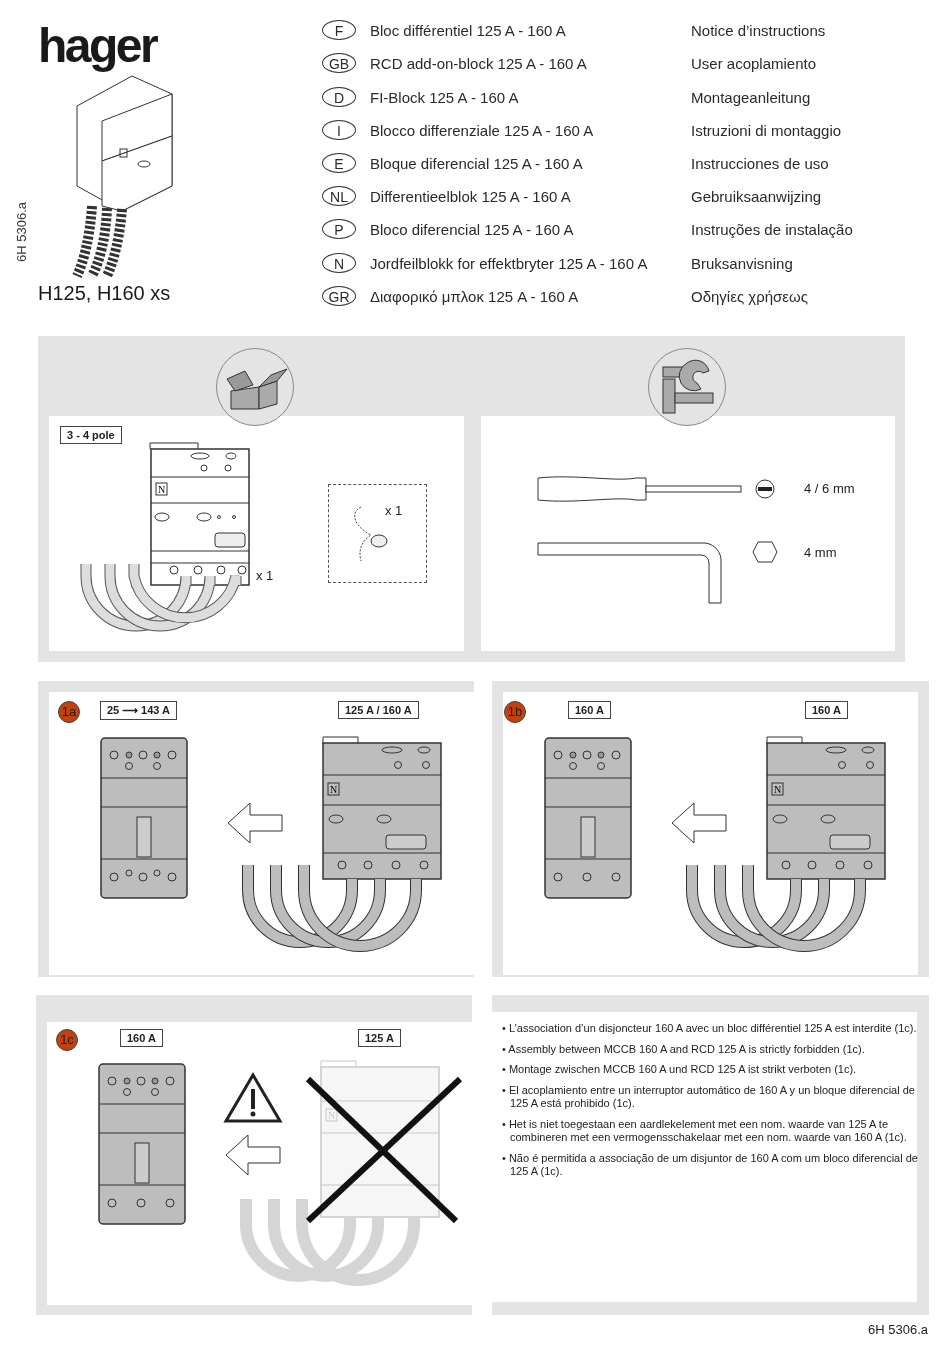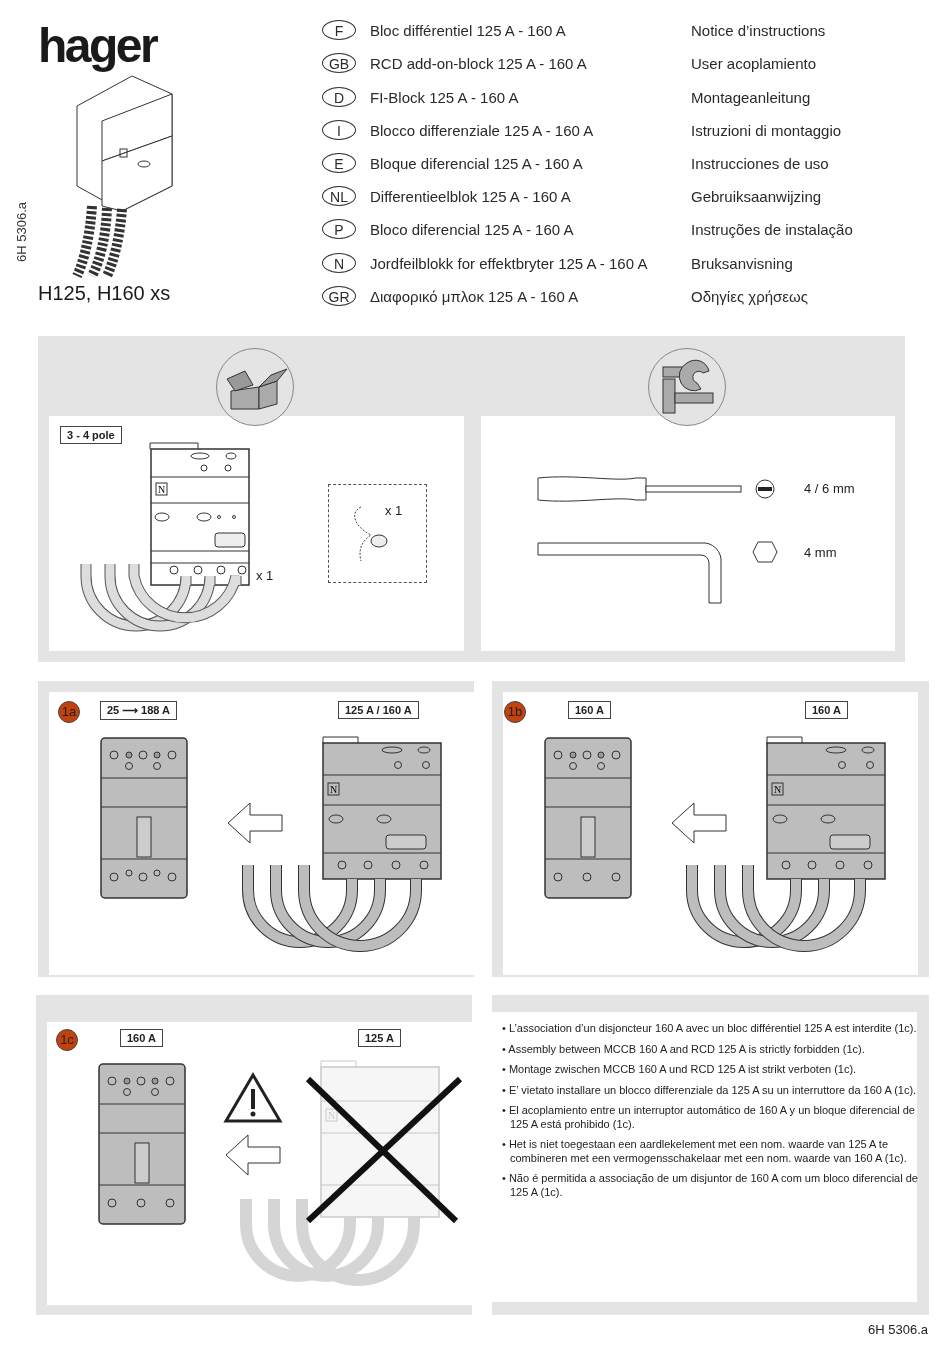--- a/index.html
+++ b/index.html
@@ -166,21 +166,21 @@
   </svg>
   <svg style="left:284px;top:205px" width="26" height="22">
     <polygon points="6,1 20,1 25,11 20,21 6,21 1,11" fill="#fff" stroke="#333"></polygon>
   </svg>
   <div class="dim-text" style="left:336px;top:209px;">4 mm</div>
 </div>
 
 <div class="abs panel" style="left:38px;top:681px;width:436px;height:296px;">
   <div class="inner" style="left:11px;top:11px;width:425px;height:283px;"></div>
   <div class="step-num" style="left:20px;top:20px;">1a</div>
-  <div class="label-box" style="left:62px;top:20px;">25 ⟶ 188 A</div>
+  <div class="label-box" style="left:62px;top:20px;">25 ⟶ 143 A</div>
   <div class="label-box" style="left:300px;top:20px;">125 A / 160 A</div>
   <svg style="left:62px;top:56px" width="90" height="165">
     <rect x="1" y="1" width="86" height="160" rx="4" fill="#bdbdbd" stroke="#333" stroke-width="1.5"></rect>
     <line x1="1" y1="41" x2="87" y2="41" stroke="#333"></line>
       <line x1="1" y1="70" x2="87" y2="70" stroke="#333"></line>
       <line x1="1" y1="122" x2="87" y2="122" stroke="#333"></line>
     <circle cx="14" cy="18" r="4" fill="none" stroke="#333"></circle>
       <circle cx="29" cy="18" r="3" fill="#999" stroke="#333"></circle>
       <circle cx="43" cy="18" r="4" fill="none" stroke="#333"></circle>
       <circle cx="57" cy="18" r="3" fill="#999" stroke="#333"></circle>
@@ -326,19 +326,18 @@
   </svg>
 </div>
 
 <div class="abs panel" style="left:492px;top:995px;width:437px;height:320px;">
   <div class="inner" style="left:0;top:17px;width:425px;height:290px;"></div>
 </div>
 <div class="bullets">
   <div class="bullet">• L’association d’un disjoncteur 160 A avec un bloc différentiel 125 A est interdite (1c).</div>
   <div class="bullet">• Assembly between MCCB 160 A and RCD 125 A is strictly forbidden (1c).</div>
   <div class="bullet">• Montage zwischen MCCB 160 A und RCD 125 A ist strikt verboten (1c).</div>
-  <div class="bullet">• E’ vietato installare un blocco differenziale da 125 A su un interruttore da 160 A (1c).</div>
   <div class="bullet">• El acoplamiento entre un interruptor automático de 160 A y un bloque diferencial de 125 A está prohibido (1c).</div>
   <div class="bullet">• Het is niet toegestaan een aardlekelement met een nom. waarde van 125 A te combineren met een vermogensschakelaar met een nom. waarde van 160 A (1c).</div>
   <div class="bullet">• Não é permitida a associação de um disjuntor de 160 A com um bloco diferencial de 125 A (1c).</div>
 </div>
 
 <div class="abs footer-ref">6H 5306.a</div>
 
 </body></html>

